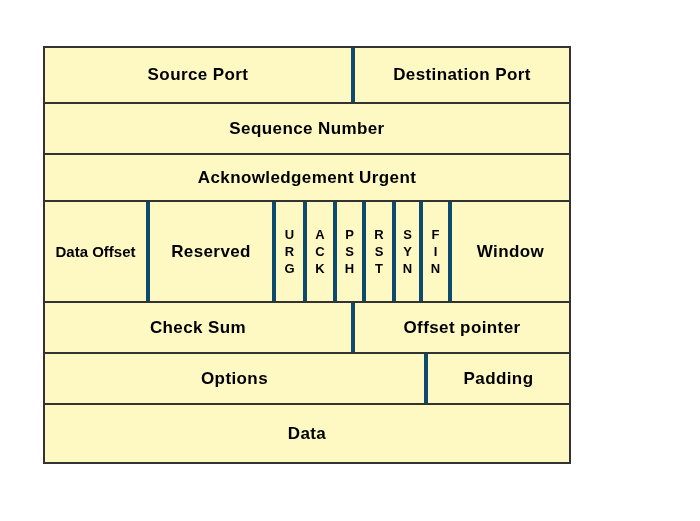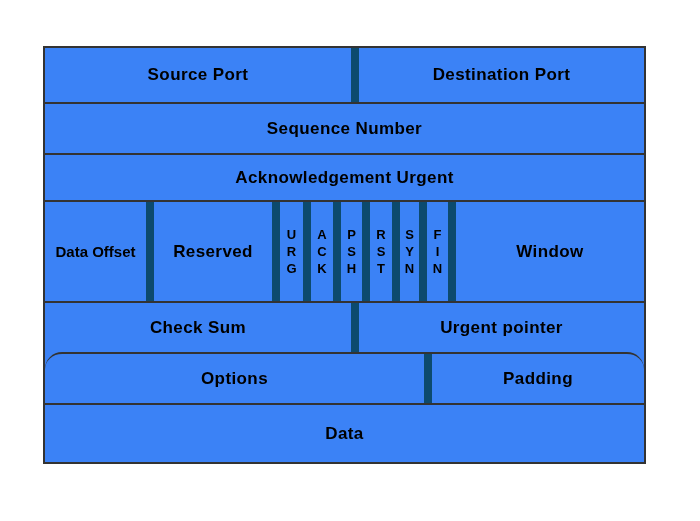--- a/index.html
+++ b/index.html
@@ -8,49 +8,49 @@
     width: 700px;
     height: 521px;
     background: #ffffff;
     overflow: hidden;
     font-family: "Liberation Sans", sans-serif;
   }
   .tcp-table {
     position: absolute;
     left: 43px;
     top: 46px;
-    width: 603px;
+    width: 528px;
     height: 418px;
     box-sizing: border-box;
     border: 2px solid #333333;
     display: flex;
     flex-direction: column;
     color: #000000;
     font-weight: bold;
-    background: #3b82f6;
+    background: #fef9c3;
   }
   .t-row { display: flex; box-sizing: border-box; flex: 0 0 auto; }
   .t-row + .t-row { border-top: 2px solid #333333; }
   .row-1 { height: 54px; }
   .row-2 { height: 51px; }
   .row-3 { height: 47px; }
   .row-4 { height: 101px; }
   .row-5 { height: 51px; justify-content: flex-end; }
-  .row-6 { height: 51px; border-radius: 17px; }
+  .row-6 { height: 51px; }
   .row-7 { flex: 1 1 auto; }
   .cell {
     display: flex;
     align-items: center;
     justify-content: center;
     box-sizing: border-box;
     font-size: 17px;
     letter-spacing: 0.4px;
     text-align: center;
   }
-  .cell + .cell { border-left: 8px solid #0c4a6e; }
+  .cell + .cell { border-left: 4px solid #0c4a6e; }
   .w-half  { flex: 0 0 306px; }
   .w-rest  { flex: 1 1 auto; }
   .w-opts  { flex: 0 0 379px; }
   .w-doff  { flex: 0 0 101px; font-size: 15px; letter-spacing: 0; padding: 0 8px; }
   .w-resv  { flex: 0 0 126px; }
   .flag {
     font-size: 13px;
     line-height: 17px;
     letter-spacing: 0;
     white-space: pre-line;
@@ -102,21 +102,21 @@
 Y
 N</div>
       <div class="cell flag w-fin">F
 I
 N</div>
       <div class="cell w-win">Window</div>
     </div>
 
     <div class="t-row row-5">
       <div class="cell w-half">Check Sum</div>
-      <div class="cell w-rest">Urgent pointer</div>
+      <div class="cell w-rest">Offset pointer</div>
     </div>
 
     <div class="t-row row-6">
       <div class="cell w-opts">Options</div>
       <div class="cell w-rest">Padding</div>
     </div>
 
     <div class="t-row row-7">
       <div class="cell w-rest">Data</div>
     </div>

